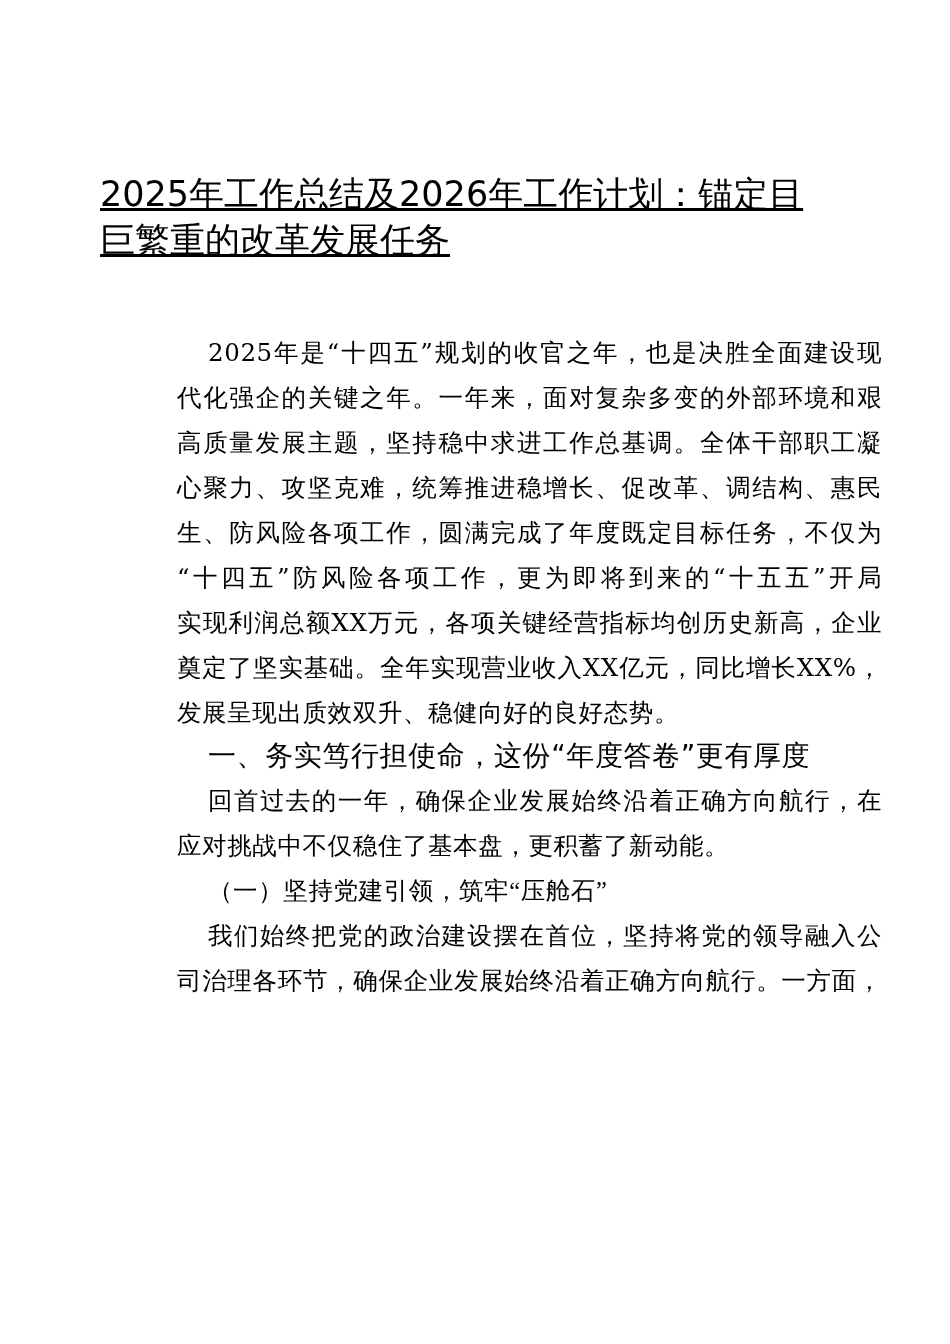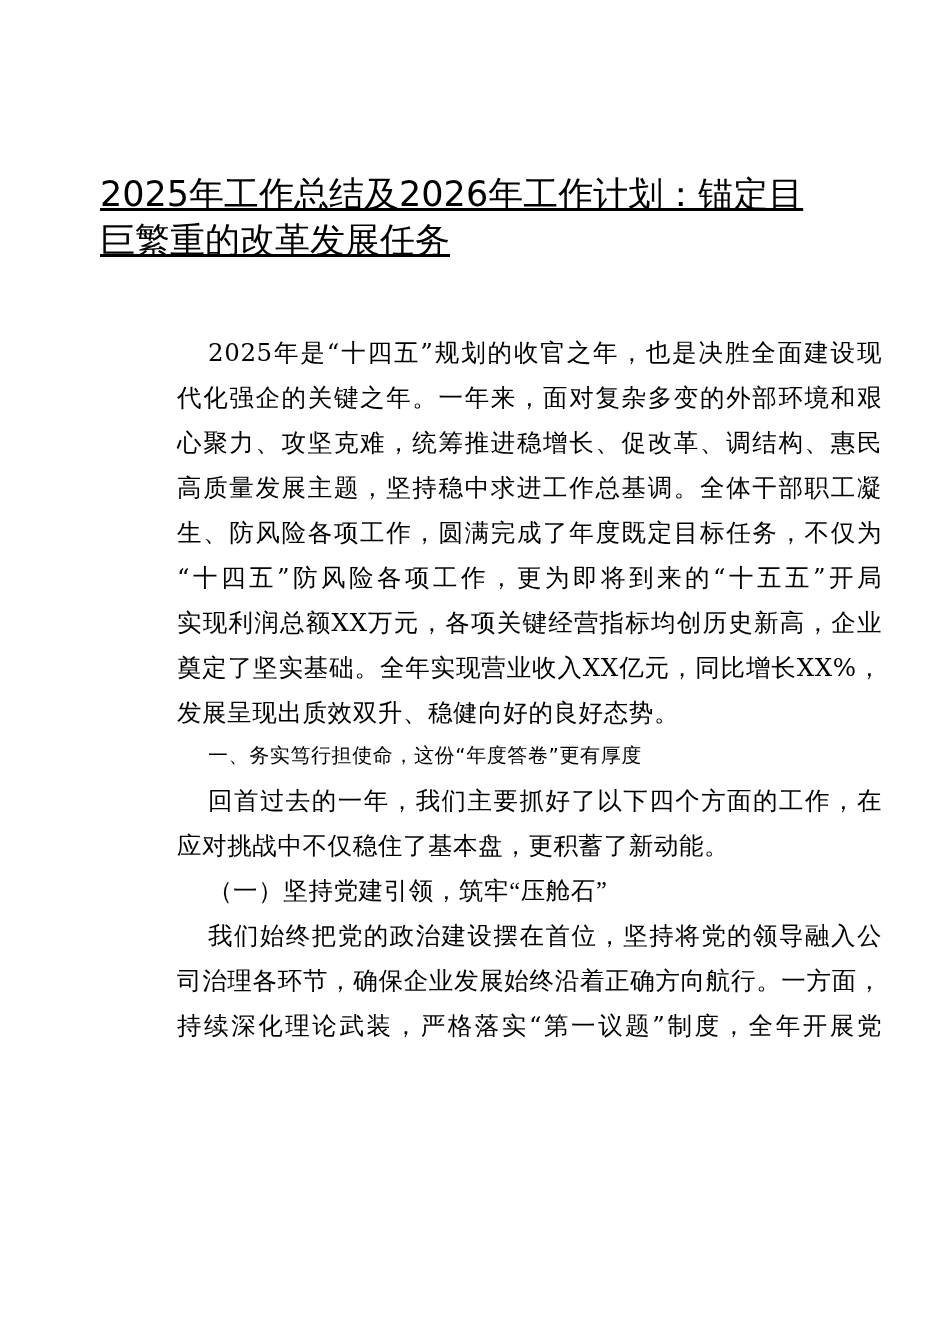--- a/index.html
+++ b/index.html
@@ -57,21 +57,21 @@
       letter-spacing: 0.6px;
     }
     .line.last {
       text-align-last: left;
     }
     .line.indent {
       padding-left: 31px;
     }
     .line.heading {
       font-family: "DejaVu Sans", "Liberation Sans", sans-serif;
-      font-size: 20px;
+      font-size: 28px;
       padding-left: 31px;
       text-align-last: left;
       height: 43px;
       line-height: 41px;
     }
     .line.subheading {
       padding-left: 31px;
       text-align-last: left;
       font-family: Liberation Serif, serif;
     }
@@ -84,42 +84,41 @@
   <div class="title">
     <span class="tline">2025年工作总结及2026年工作计划：锚定目</span>
     <span class="tline">巨繁重的改革发展任务</span>
   </div>
 
   <div class="body">
 
     <div>
       <span class="line indent">2025年是“十四五”规划的收官之年，也是决胜全面建设现</span>
       <span class="line">代化强企的关键之年。一年来，面对复杂多变的外部环境和艰</span>
+      <span class="line">高质量发展主题，坚持稳中求进工作总基调。全体干部职工凝</span>
       <span class="line">心聚力、攻坚克难，统筹推进稳增长、促改革、调结构、惠民</span>
-      <span class="line">高质量发展主题，坚持稳中求进工作总基调。全体干部职工凝</span>
       <span class="line">生、防风险各项工作，圆满完成了年度既定目标任务，不仅为</span>
       <span class="line">“十四五”防风险各项工作，更为即将到来的“十五五”开局</span>
       <span class="line">实现利润总额XX万元，各项关键经营指标均创历史新高，企业</span>
       <span class="line">奠定了坚实基础。全年实现营业收入XX亿元，同比增长XX%，</span>
       <span class="line last">发展呈现出质效双升、稳健向好的良好态势。</span>
     </div>
 
     <div>
       <span class="line heading">一、务实笃行担使命，这份“年度答卷”更有厚度</span>
     </div>
 
     <div>
-      <span class="line indent">回首过去的一年，我们主要抓好了以下四个方面的工作，在</span>
+      <span class="line indent">回首过去的一年，确保企业发展始终沿着正确方向航行，在</span>
       <span class="line last">应对挑战中不仅稳住了基本盘，更积蓄了新动能。</span>
     </div>
 
     <div>
       <span class="line subheading">（一）坚持党建引领，筑牢“压舱石”</span>
     </div>
 
     <div>
       <span class="line indent">我们始终把党的政治建设摆在首位，坚持将党的领导融入公</span>
       <span class="line">司治理各环节，确保企业发展始终沿着正确方向航行。一方面，</span>
-      <span class="line">持续深化理论武装，严格落实“第一议题”制度，全年开展党</span>
     </div>
 
   </div>
 </div>
 
 </body></html>

